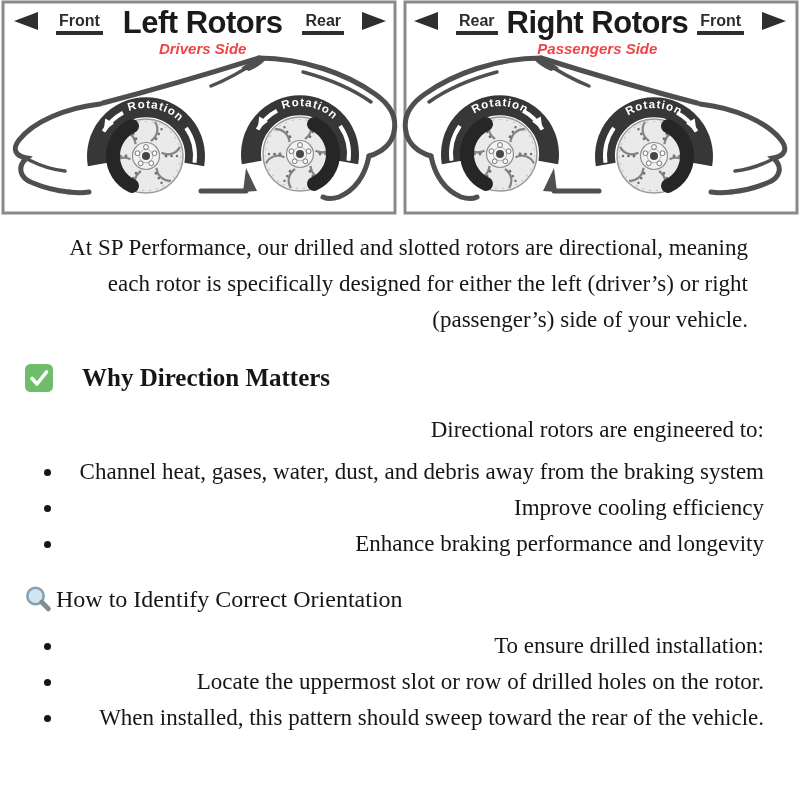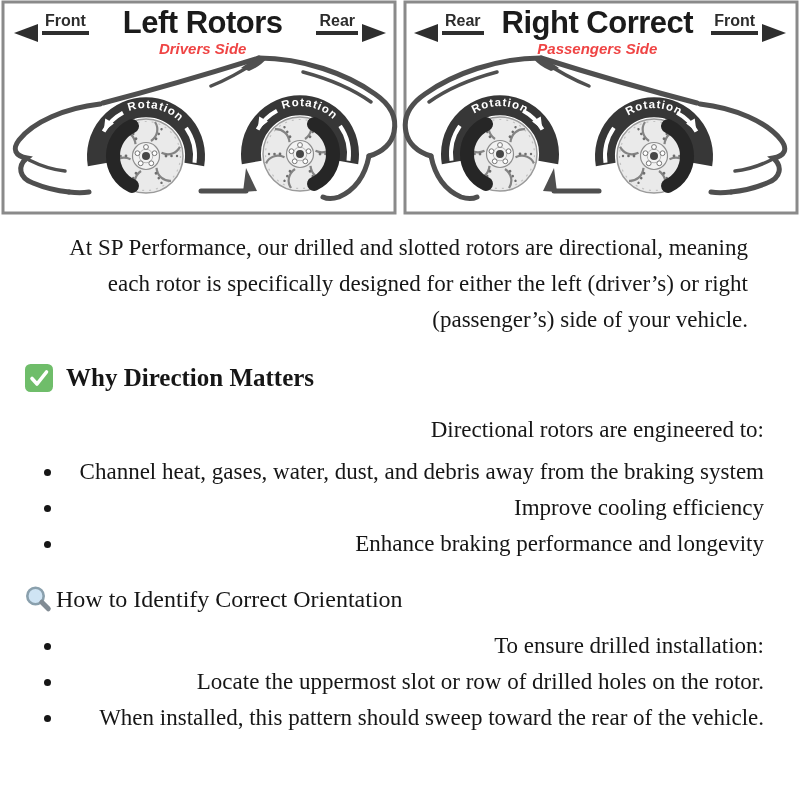--- a/index.html
+++ b/index.html
@@ -5,34 +5,34 @@
   html,body{margin:0;padding:0;background:#ffffff;}
   body{width:800px;font-family:"Liberation Serif", serif;color:#161616;}
 
   
   .rotor-figure{position:relative;width:800px;height:216px;margin:0;}
   .rotor-figure svg.scene{display:block;width:800px;height:216px;}
   .hdr{position:absolute;top:7px;display:flex;justify-content:space-between;align-items:flex-start;
        font-family:"Liberation Sans", sans-serif;}
   .hdrL{left:14px;width:372px;}
   .hdrR{left:414px;width:372px;}
-  .dir{display:flex;align-items:flex-end;gap:4px;font-weight:bold;font-size:16px;color:#2c2c2c;padding-top:5px;}
+  .dir{display:flex;gap:18px;font-weight:bold;font-size:16px;color:#2c2c2c;padding-top:5px;}
   .dir-text{border-bottom:4px solid #2e2e2e;padding:0 3px 1px;}
   .tri{width:0;height:0;border-top:9px solid transparent;border-bottom:9px solid transparent;margin-bottom:-7px;}
   .tri-left{border-right:24px solid #2e2e2e;}
   .tri-right{border-left:24px solid #2e2e2e;}
   .titles{text-align:center;line-height:1.02;}
   .panel-title{font-size:31px;font-weight:bold;letter-spacing:-0.5px;color:#1b1b1b;}
   .panel-subtitle{font-size:15px;font-weight:bold;font-style:italic;margin-top:2px;color:#ef4444;}
   .rot-text{font-family:"Liberation Sans", sans-serif;font-size:11.5px;font-weight:bold;fill:#ffffff;letter-spacing:1px;}
 
   
   article{padding:14px 36px 10px 24px;font-size:23px;line-height:36px;text-align:right;}
   .intro{margin:0;max-width:724px;}
-  .h-why{display:flex;align-items:center;gap:12px;margin:24px 0 0;font-size:25px;font-weight:bold;line-height:32px;}
+  .h-why{display:flex;align-items:center;gap:28px;margin:24px 0 0;font-size:25px;font-weight:bold;line-height:32px;}
   .h-how{display:flex;align-items:center;gap:3px;margin:20px 0 0;font-size:24px;font-weight:normal;line-height:34px;}
   .emoji{flex:0 0 auto;display:block;}
   .lead{margin:18px 0 0;}
   ul{margin:6px 0 0;padding-left:40px;list-style:disc;}
   ul li{max-width:700px;margin:0;}
   ul.list2{margin-top:12px;}
 </style>
 </head>
 <body>
 
@@ -187,21 +187,21 @@
       <span class="tri tri-right"></span>
     </div>
   </div>
 
   <div class="hdr hdrR">
     <div class="dir">
       <span class="tri tri-left"></span>
       <span class="dir-text">Rear</span>
     </div>
     <div class="titles">
-      <div class="panel-title">Right Correct</div>
+      <div class="panel-title">Right Rotors</div>
       <div class="panel-subtitle">Passengers Side</div>
     </div>
     <div class="dir">
       <span class="dir-text">Front</span>
       <span class="tri tri-right"></span>
     </div>
   </div>
 </figure>
 
 <article>

